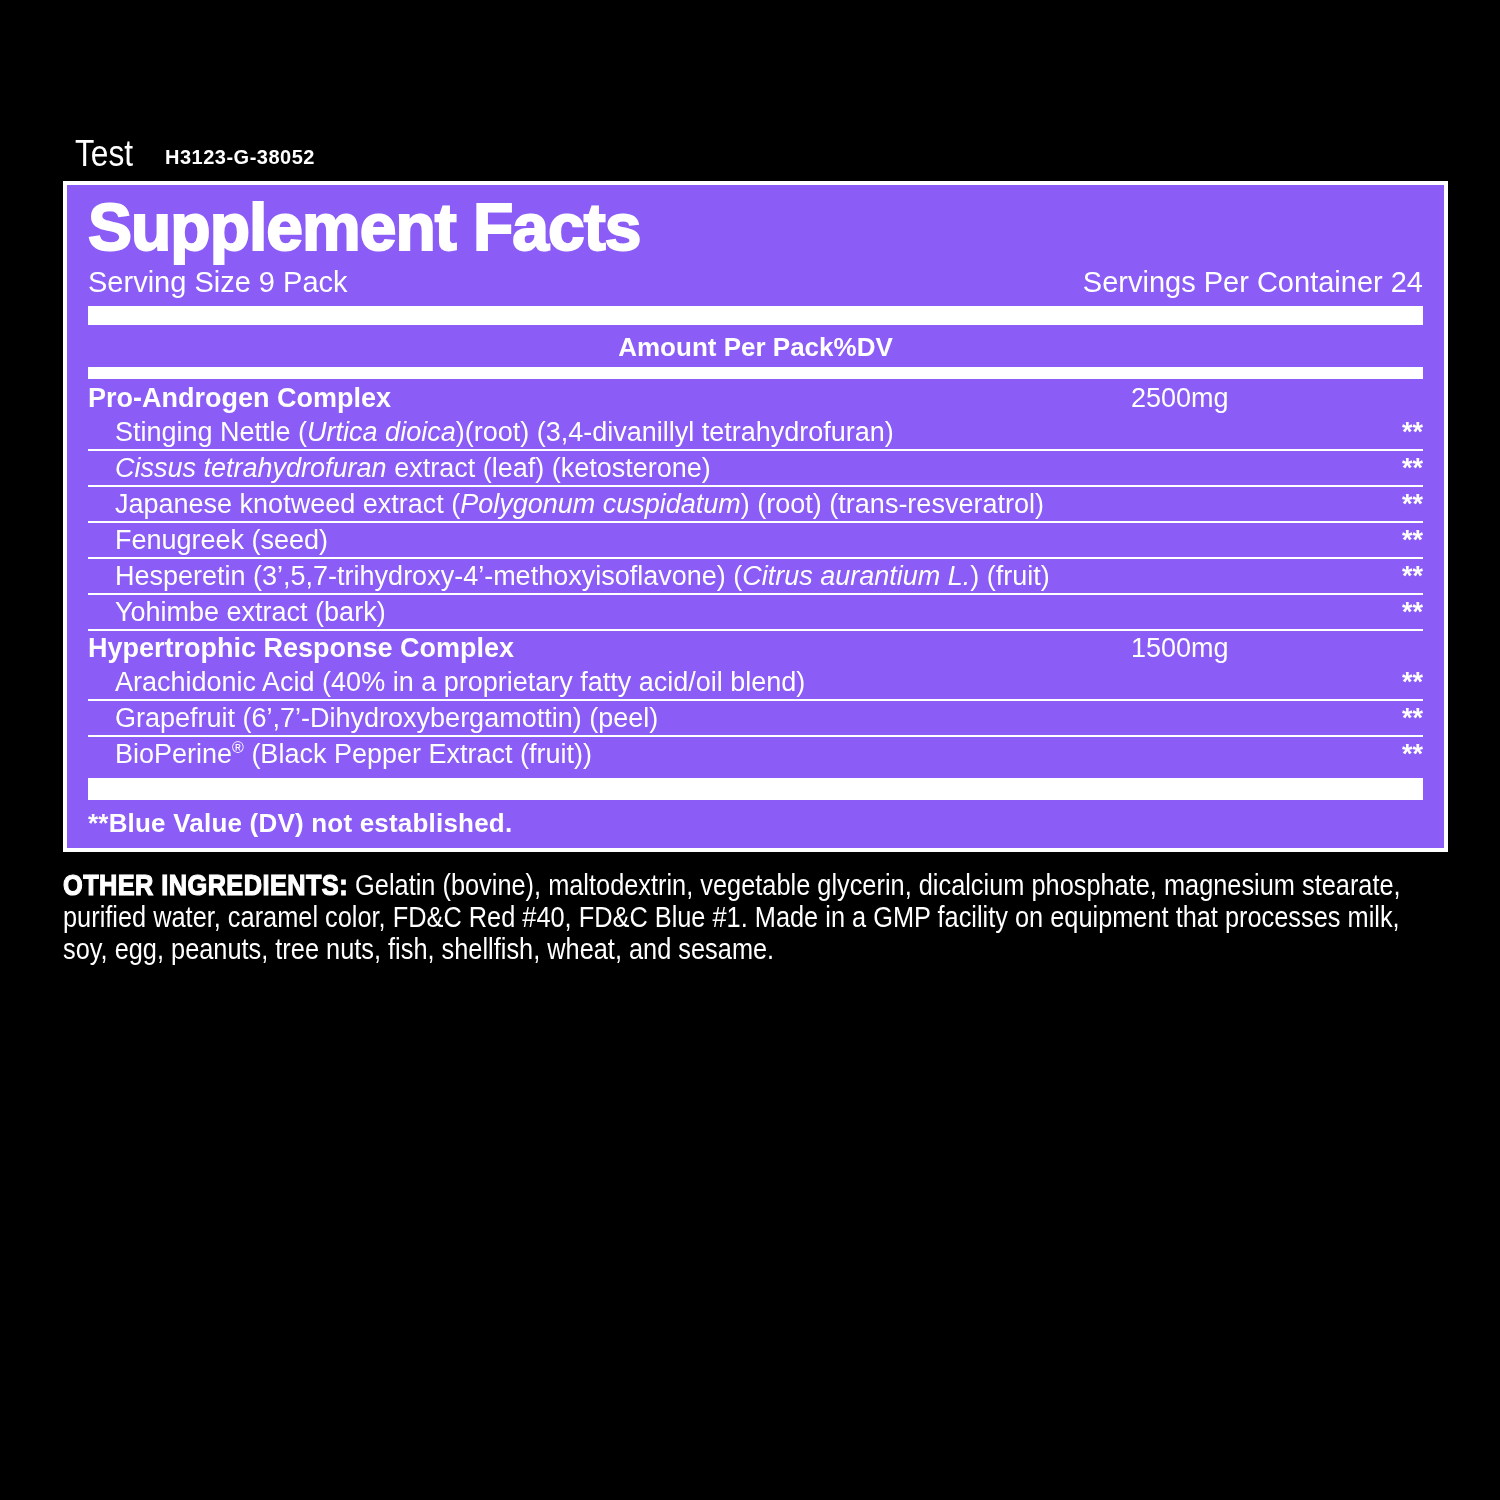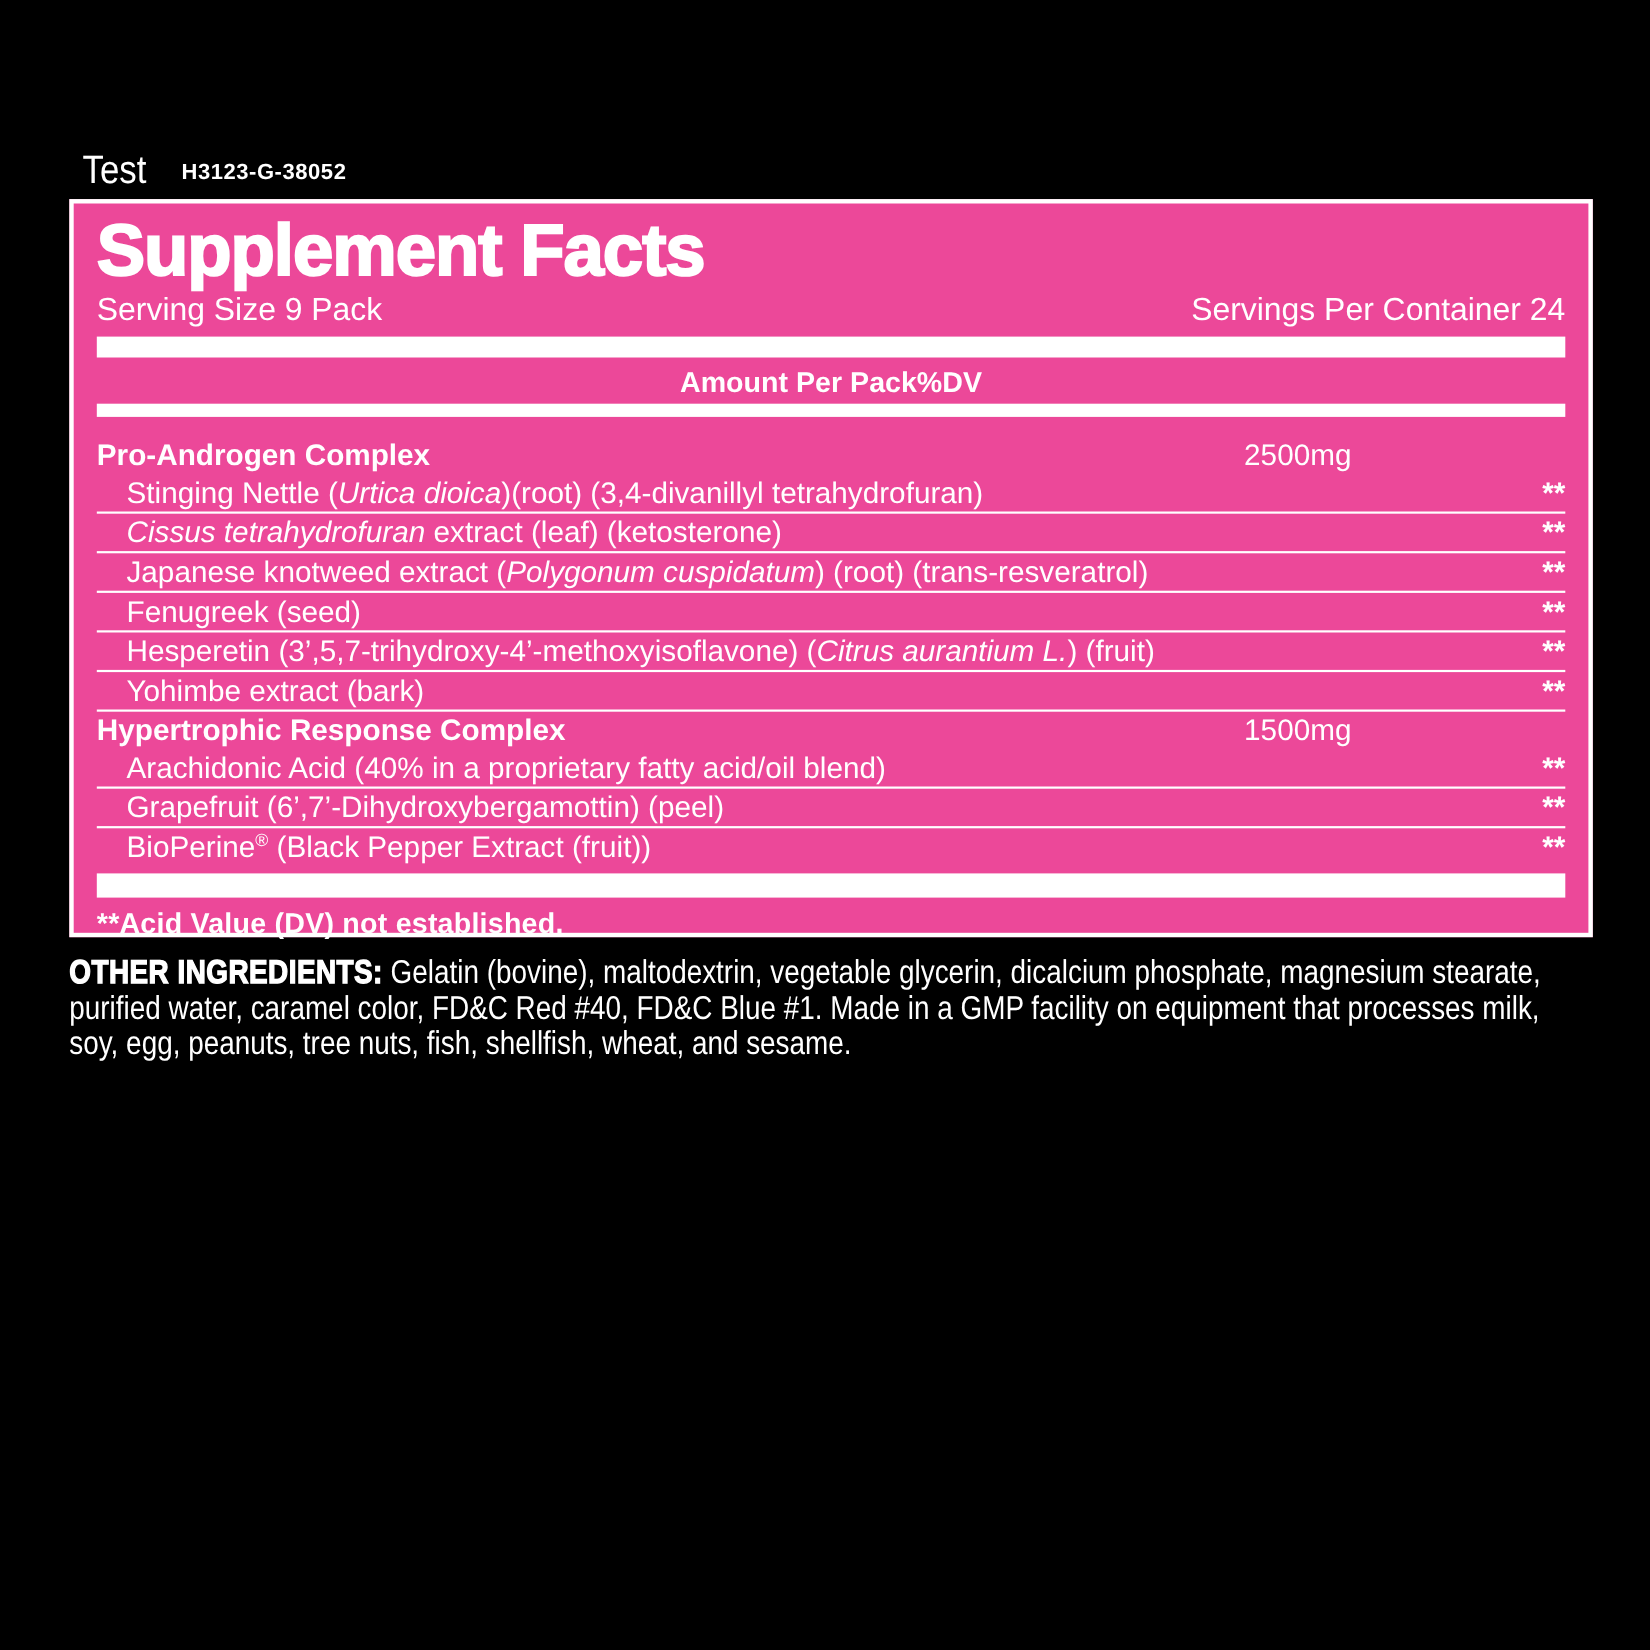--- a/index.html
+++ b/index.html
@@ -16,40 +16,40 @@
     transform:scaleX(0.88);transform-origin:0 0;
   }
   .lotcode{
     position:absolute;left:165px;top:146px;
     font-size:20px;font-weight:700;letter-spacing:.5px;line-height:22px;
   }
   
   .panel{
     position:absolute;left:63px;top:181px;width:1385px;height:671px;
     border:4px solid #fff;box-sizing:border-box;
-    padding:8px 21px 0 21px;background:#ec4899;
+    padding:8px 21px 0 21px;background:#8b5cf6;
   }
   .title{
     font-size:66px;font-weight:700;letter-spacing:-1px;line-height:64px;
     -webkit-text-stroke:2px #fff;margin:2px 0 0 0;white-space:nowrap;
   }
   .serving-row{
     display:flex;justify-content:space-between;
     font-size:29px;line-height:30px;margin-top:8px;
   }
   .bar{background:#fff;width:100%;}
   .bar.thick{height:19px;margin-top:9px;}
   .bar.mid{height:12px;}
   .bar.bottom{height:22px;margin-top:7px;}
   .col-head{
     display:flex;justify-content:center;
     font-weight:700;font-size:26px;line-height:26px;
     padding:9px 0 7px 0;
   }
-  .rows{margin-top:18px;}
+  .rows{margin-top:2px;}
   .row{position:relative;height:34px;line-height:34px;font-size:27px;white-space:nowrap;}
   .row.rule{border-bottom:2px solid #fff;}
   .row.complex{font-weight:700;}
   .row.complex .amount{position:absolute;left:1043px;top:0;font-weight:400;}
   .row.ing{padding-left:27px;}
   .row .dv{position:absolute;right:0;top:0;font-weight:700;}
   .row i{}
   .row sup{font-size:16px;vertical-align:super;line-height:0;}
   .footnote{
     font-size:26px;font-weight:700;letter-spacing:.2px;
@@ -98,18 +98,18 @@
       <div class="row ing rule"><span>Hesperetin (3’,5,7-trihydroxy-4’-methoxyisoflavone) (<i>Citrus aurantium L.</i>) (fruit)</span><span class="dv">**</span></div>
       <div class="row ing rule"><span>Yohimbe extract (bark)</span><span class="dv">**</span></div>
       <div class="row complex"><span>Hypertrophic Response Complex</span><span class="amount">1500mg</span></div>
       <div class="row ing rule"><span>Arachidonic Acid (40% in a proprietary fatty acid/oil blend)</span><span class="dv">**</span></div>
       <div class="row ing rule"><span>Grapefruit (6’,7’-Dihydroxybergamottin) (peel)</span><span class="dv">**</span></div>
       <div class="row ing"><span>BioPerine<sup>®</sup> (Black Pepper Extract (fruit))</span><span class="dv">**</span></div>
     </div>
 
   <div class="bar bottom"></div>
 
-  <div class="footnote">**Acid Value (DV) not established.</div>
+  <div class="footnote">**Blue Value (DV) not established.</div>
 </div>
 
 <div class="other">
   <span class="label">OTHER INGREDIENTS:</span><span> Gelatin (bovine), maltodextrin, vegetable glycerin, dicalcium phosphate, magnesium stearate, purified water, caramel color, FD&amp;C Red #40, FD&amp;C Blue #1. Made in a GMP facility on equipment that processes milk, soy, egg, peanuts, tree nuts, fish, shellfish, wheat, and sesame.</span>
 </div>
 
 </body></html>

